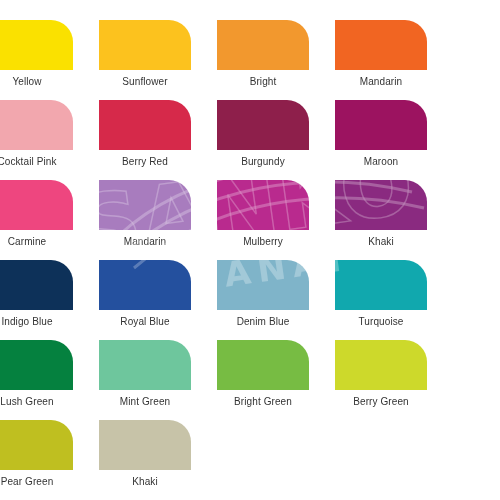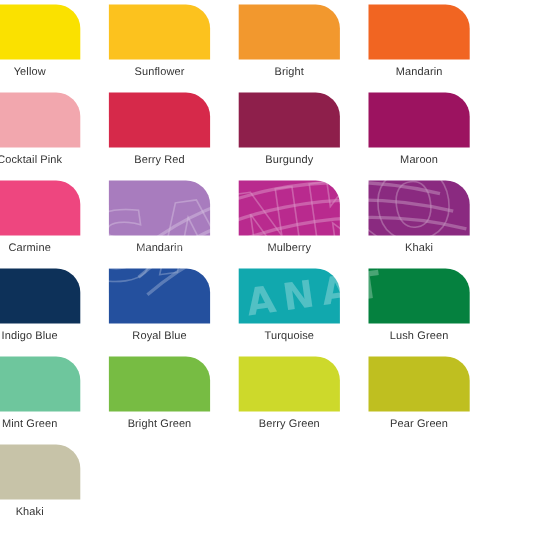--- a/index.html
+++ b/index.html
@@ -19,21 +19,21 @@
     position: absolute;
     left: 0;
     top: 0;
     width: 408px;
     height: 500px;
     display: grid;
     grid-template-columns: repeat(4, 118px);
     grid-template-rows: repeat(6, 80px);
     justify-content: center;
     align-content: start;
-    padding-top: 4px;
+    padding-top: 20px;
     box-sizing: border-box;
   }
 
   .swatch-cell {
     width: 118px;
     height: 80px;
     display: flex;
     flex-direction: column;
     align-items: center;
   }
@@ -140,20 +140,24 @@
     </div>
     <div class="swatch-cell">
       <div class="swatch-chip" style="background: rgb(13, 49, 89);"></div>
       <div class="swatch-label">Indigo Blue</div>
     </div>
     <div class="swatch-cell">
       <div class="swatch-chip" style="background: rgb(36, 80, 158);"></div>
       <div class="swatch-label">Royal Blue</div>
     </div>
     <div class="swatch-cell">
+      <div class="swatch-chip" style="background: rgb(127, 180, 201);"></div>
+      <div class="swatch-label">Denim Blue</div>
+    </div>
+    <div class="swatch-cell">
       <div class="swatch-chip" style="background: rgb(17, 168, 174);"></div>
       <div class="swatch-label">Turquoise</div>
     </div>
     <div class="swatch-cell">
       <div class="swatch-chip" style="background: rgb(5, 129, 63);"></div>
       <div class="swatch-label">Lush Green</div>
     </div>
     <div class="swatch-cell">
       <div class="swatch-chip" style="background: rgb(110, 198, 157);"></div>
       <div class="swatch-label">Mint Green</div>

